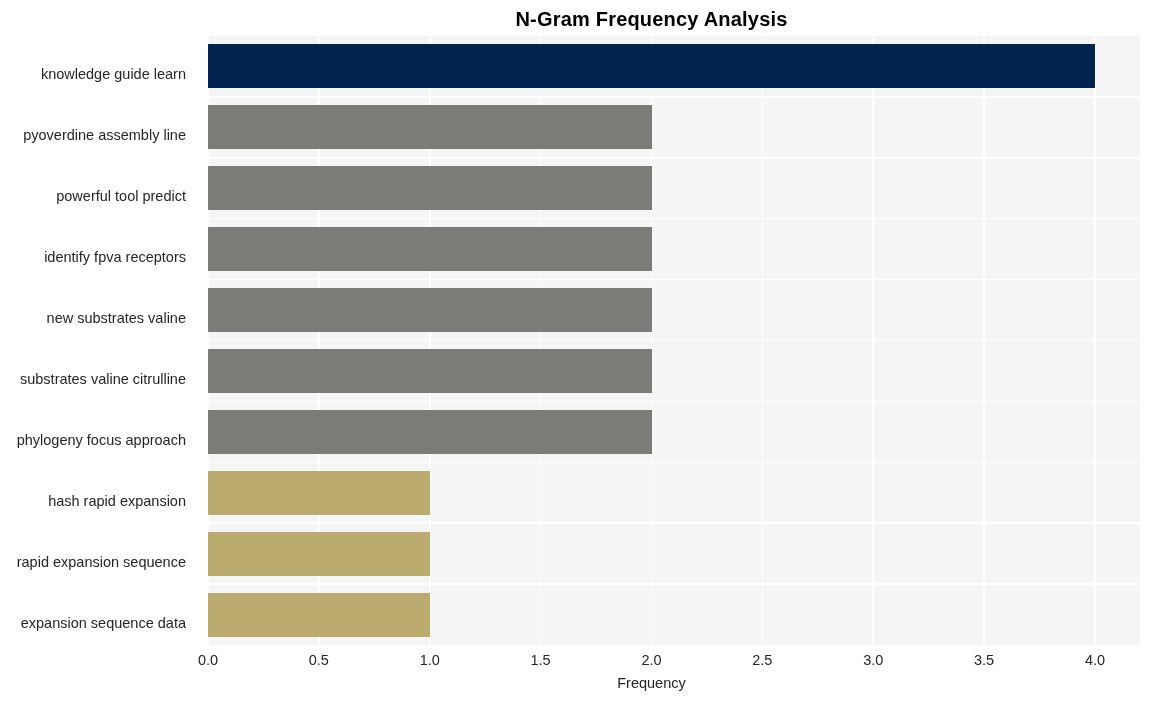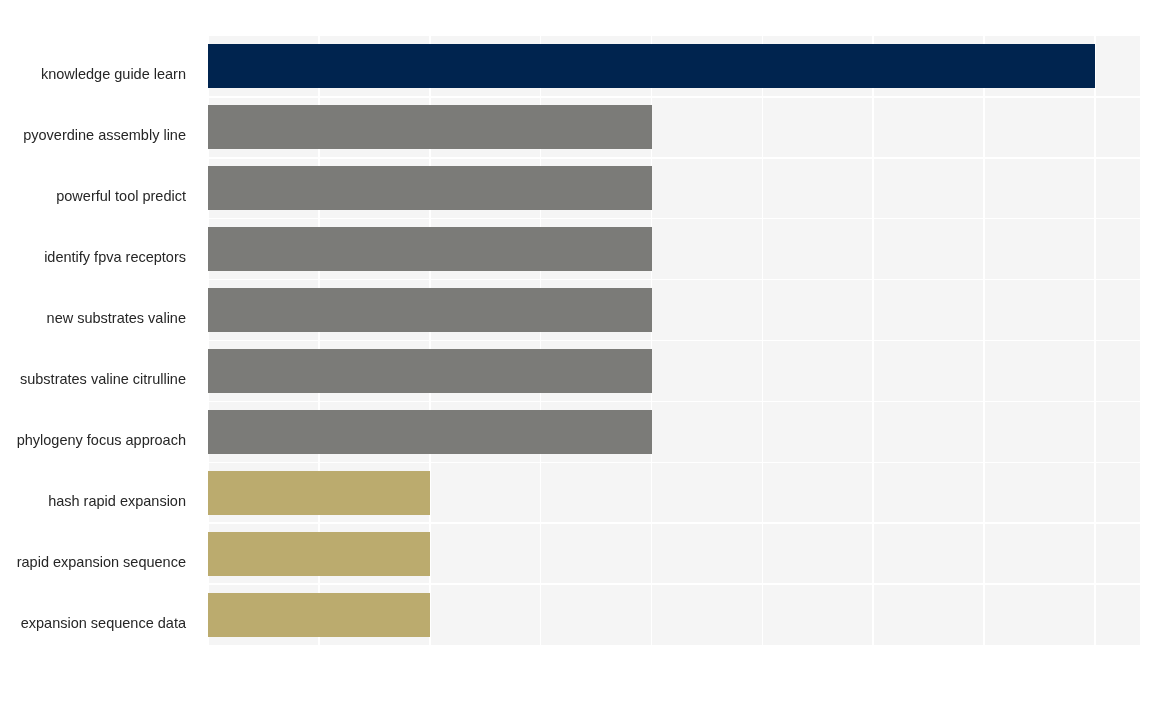--- a/index.html
+++ b/index.html
@@ -122,20 +122,21 @@
     font-size: 14.5px;
     color: #262626;
     line-height: 20px;
   }
 </style>
 </head>
 <body>
 
 <div id="figure">
 
+  <div id="chart-title" style="width: 887px; left: 208px;">N-Gram Frequency Analysis</div>
 
   <div id="plot-area">
     <div id="grid-v">
         <div class="gridline-v" style="left: -0.8px;"></div>
         <div class="gridline-v" style="left: 110.075px;"></div>
         <div class="gridline-v" style="left: 220.95px;"></div>
         <div class="gridline-v" style="left: 331.825px;"></div>
         <div class="gridline-v" style="left: 442.7px;"></div>
         <div class="gridline-v" style="left: 553.575px;"></div>
         <div class="gridline-v" style="left: 664.45px;"></div>
@@ -173,15 +174,27 @@
       <div class="ytick" style="top: 142.25px; right: 14px;">powerful tool predict</div>
       <div class="ytick" style="top: 203.15px; right: 14px;">identify fpva receptors</div>
       <div class="ytick" style="top: 264.05px; right: 14px;">new substrates valine</div>
       <div class="ytick" style="top: 324.95px; right: 14px;">substrates valine citrulline</div>
       <div class="ytick" style="top: 385.85px; right: 14px;">phylogeny focus approach</div>
       <div class="ytick" style="top: 446.75px; right: 14px;">hash rapid expansion</div>
       <div class="ytick" style="top: 507.65px; right: 14px;">rapid expansion sequence</div>
       <div class="ytick" style="top: 568.55px; right: 14px;">expansion sequence data</div>
     </div>
 
-
+  <div id="xtick-layer">
+      <div class="xtick" style="left: 0px;">0.0</div>
+      <div class="xtick" style="left: 110.875px;">0.5</div>
+      <div class="xtick" style="left: 221.75px;">1.0</div>
+      <div class="xtick" style="left: 332.625px;">1.5</div>
+      <div class="xtick" style="left: 443.5px;">2.0</div>
+      <div class="xtick" style="left: 554.375px;">2.5</div>
+      <div class="xtick" style="left: 665.25px;">3.0</div>
+      <div class="xtick" style="left: 776.125px;">3.5</div>
+      <div class="xtick" style="left: 887px;">4.0</div>
+    </div>
+
+  <div id="xlabel" style="width: 887px; left: 208px;">Frequency</div>
 
 </div>
 
 </body></html>

